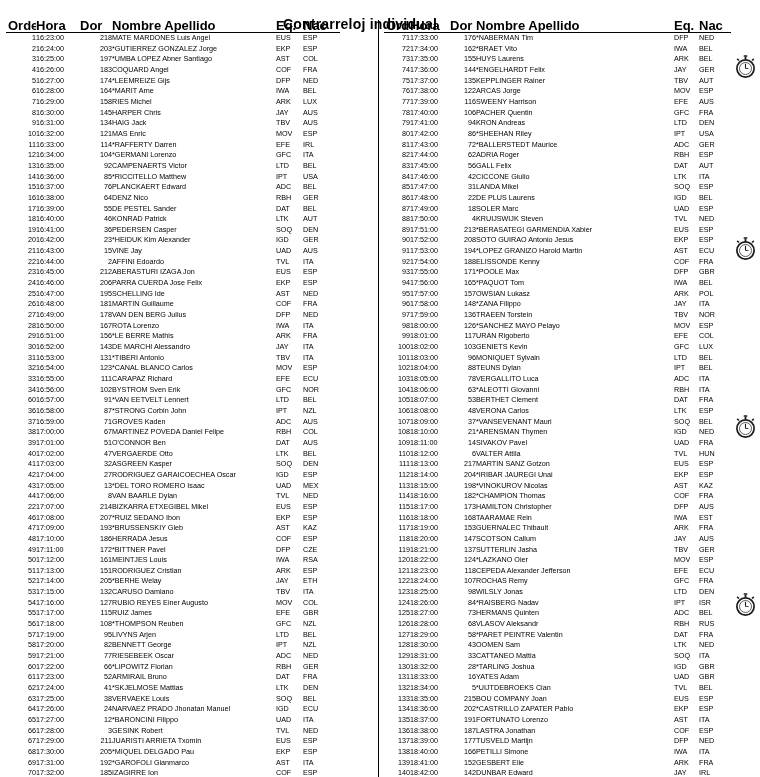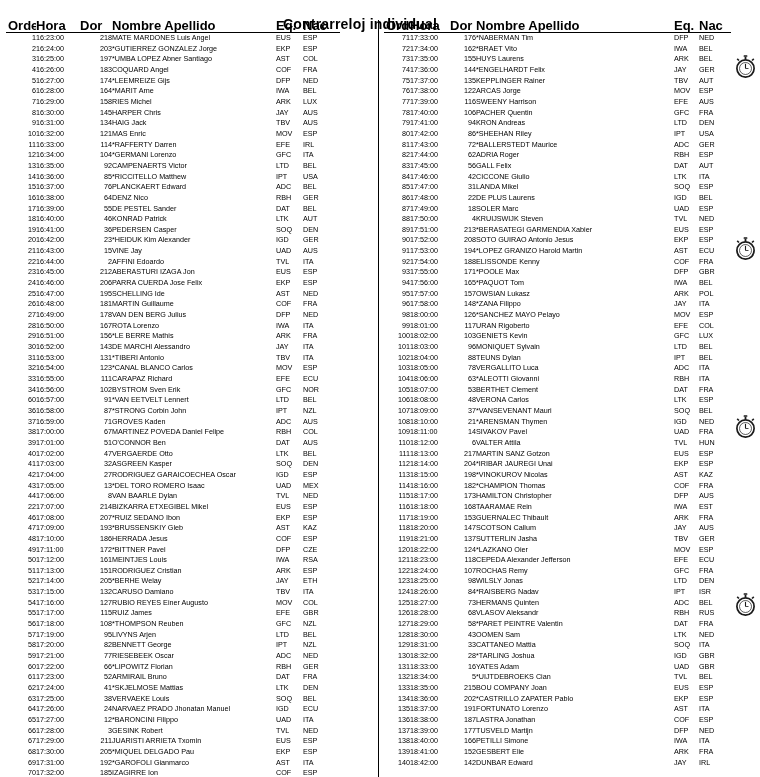--- a/index.html
+++ b/index.html
@@ -851,20 +851,28 @@
         </tr>
         <tr>
           <td class="c-orden">96</td>
           <td class="c-hora">17:58:00</td>
           <td class="c-dor">148</td>
           <td class="c-nombre">*ZANA Filippo</td>
           <td class="c-eq">JAY</td>
           <td class="c-nac">ITA</td>
         </tr>
         <tr>
+          <td class="c-orden">97</td>
+          <td class="c-hora">17:59:00</td>
+          <td class="c-dor">136</td>
+          <td class="c-nombre">TRAEEN Torstein</td>
+          <td class="c-eq">TBV</td>
+          <td class="c-nac">NOR</td>
+        </tr>
+        <tr>
           <td class="c-orden">98</td>
           <td class="c-hora">18:00:00</td>
           <td class="c-dor">126</td>
           <td class="c-nombre">*SANCHEZ MAYO Pelayo</td>
           <td class="c-eq">MOV</td>
           <td class="c-nac">ESP</td>
         </tr>
         <tr>
           <td class="c-orden">99</td>
           <td class="c-hora">18:01:00</td>

